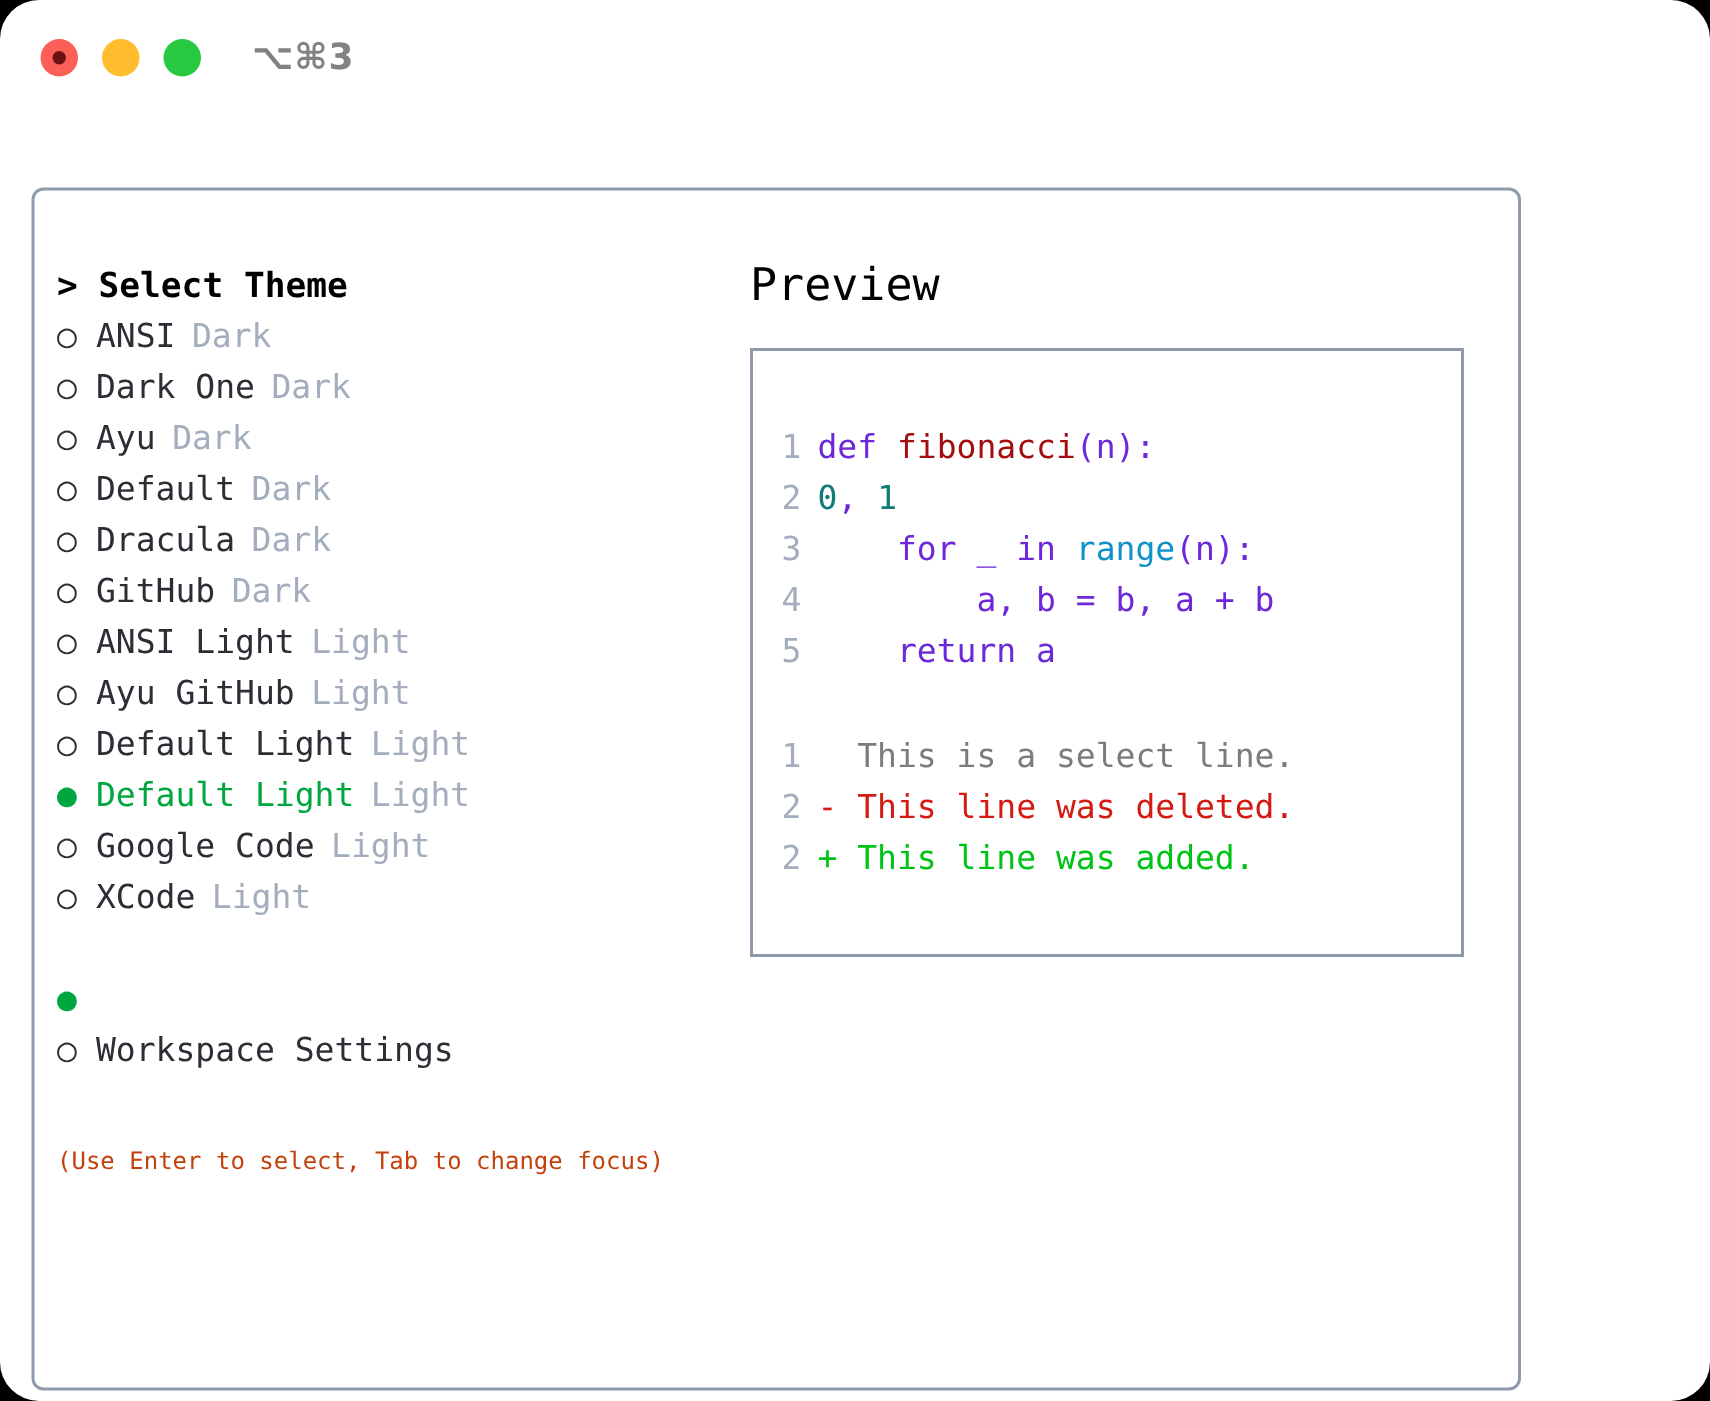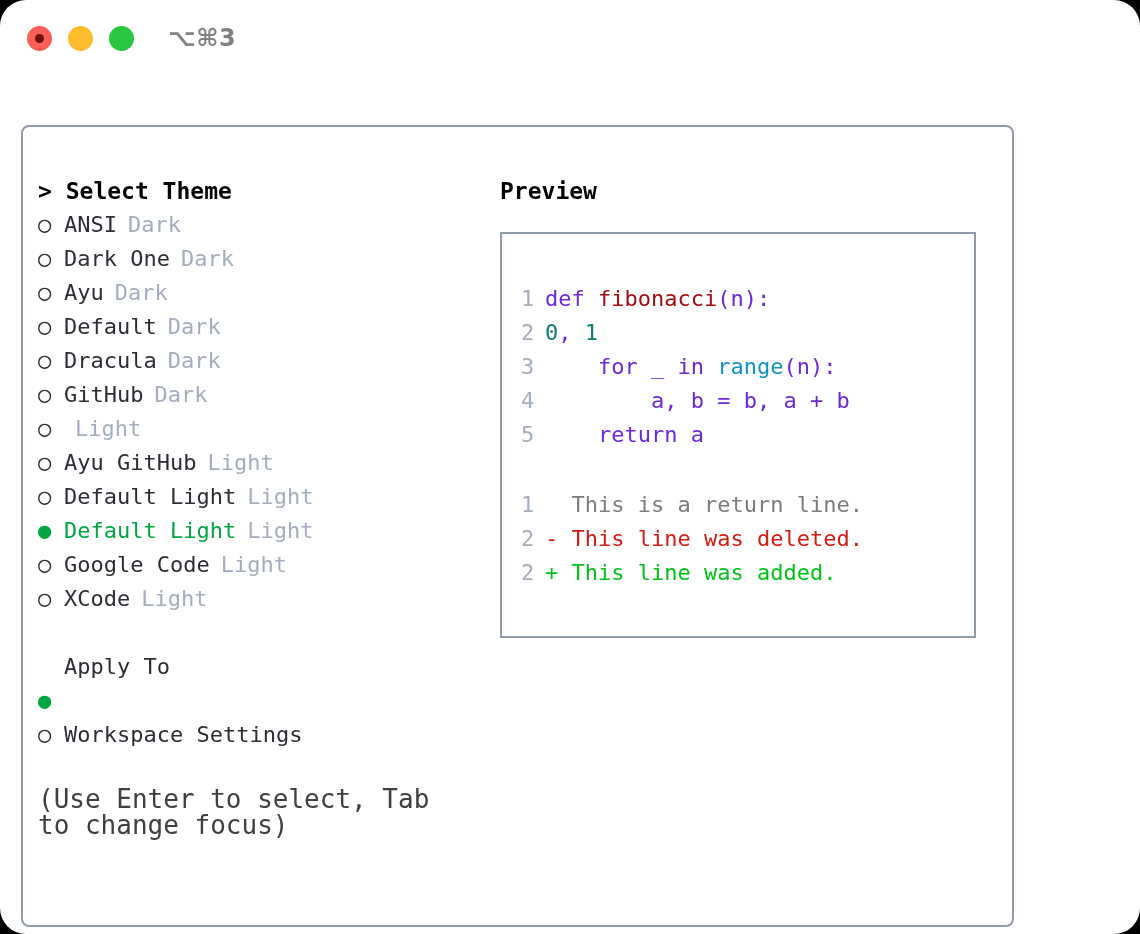--- a/index.html
+++ b/index.html
@@ -135,37 +135,37 @@
   .apply-header {
     font-size: 22px;
     color: #2b2f35;
     line-height: 34px;
     padding-left: 26px;
     white-space: pre;
   }
 
   .hint {
     margin-top: 34px;
-    font-size: 26px;
-    color: #404040;
-    line-height: 26px;
+    font-size: 16px;
+    color: #c2410c;
+    line-height: 44px;
     width: 410px;
     white-space: pre-wrap;
   }
 
   
   .right-col {
     position: absolute;
     left: 477px;
     top: 47px;
     width: 490px;
   }
   .preview-header {
-    font-size: 23px;
-    font-weight: 700;
+    font-size: 30px;
+    font-weight: 400;
     color: #000000;
     line-height: 34px;
     white-space: pre;
   }
 
   .code-box {
     margin-top: 24px;
     width: 476px;
     height: 406px;
     border: 2px solid #8f9bab;
@@ -226,31 +226,30 @@
 
       <div class="left-col">
         <div class="section-header">&gt; Select Theme</div>
         <div class="opt-list" id="theme-list">
             <div class="opt"><span class="marker">○</span><span class="opt-label">ANSI</span><span class="opt-tag">Dark</span></div>
             <div class="opt"><span class="marker">○</span><span class="opt-label">Dark One</span><span class="opt-tag">Dark</span></div>
             <div class="opt"><span class="marker">○</span><span class="opt-label">Ayu</span><span class="opt-tag">Dark</span></div>
             <div class="opt"><span class="marker">○</span><span class="opt-label">Default</span><span class="opt-tag">Dark</span></div>
             <div class="opt"><span class="marker">○</span><span class="opt-label">Dracula</span><span class="opt-tag">Dark</span></div>
             <div class="opt"><span class="marker">○</span><span class="opt-label">GitHub</span><span class="opt-tag">Dark</span></div>
-            <div class="opt"><span class="marker">○</span><span class="opt-tag">Light</span></div>
+            <div class="opt"><span class="marker">○</span><span class="opt-label">ANSI Light</span><span class="opt-tag">Light</span></div>
             <div class="opt"><span class="marker">○</span><span class="opt-label">Ayu GitHub</span><span class="opt-tag">Light</span></div>
             <div class="opt"><span class="marker">○</span><span class="opt-label">Default Light</span><span class="opt-tag">Light</span></div>
             <div class="opt selected"><span class="marker sel">●</span><span class="opt-label">Default Light</span><span class="opt-tag">Light</span></div>
             <div class="opt"><span class="marker">○</span><span class="opt-label">Google Code</span><span class="opt-tag">Light</span></div>
             <div class="opt"><span class="marker">○</span><span class="opt-label">XCode</span><span class="opt-tag">Light</span></div>
           </div>
 
         <div class="spacer-sm"></div>
 
-        <div class="apply-header">Apply To</div>
         <div class="opt-list" id="apply-list">
             <div class="opt selected"><span class="marker sel">●</span></div>
             <div class="opt"><span class="marker">○</span><span class="opt-label">Workspace Settings</span></div>
           </div>
 
         <div class="hint">(Use Enter to select, Tab to change focus)</div>
       </div>
 
       <div class="right-col">
         <div class="preview-header">Preview</div>
@@ -258,21 +257,21 @@
           <div class="code-body">
             <div id="code-lines">
                 <div class="code-line"><span class="lineno">1</span><span class="code-text">def </span><span class="tok-fn">fibonacci</span><span class="code-text">(n):</span></div>
                 <div class="code-line"><span class="lineno">2</span><span class="tok-num">0</span><span class="code-text">, </span><span class="tok-num">1</span></div>
                 <div class="code-line"><span class="lineno">3</span><span class="code-text">    for _ in </span><span class="tok-bi">range</span><span class="code-text">(n):</span></div>
                 <div class="code-line"><span class="lineno">4</span><span class="code-text">        a, b = b, a + b</span></div>
                 <div class="code-line"><span class="lineno">5</span><span class="code-text">    return a</span></div>
               </div>
             <div class="diff-gap"></div>
             <div id="diff-lines">
-                <div class="code-line"><span class="lineno">1</span><span class="diff-ctx">  </span><span class="diff-ctx">This is a return line.</span></div>
+                <div class="code-line"><span class="lineno">1</span><span class="diff-ctx">  </span><span class="diff-ctx">This is a select line.</span></div>
                 <div class="code-line"><span class="lineno">2</span><span class="diff-del">- </span><span class="diff-del">This line was deleted.</span></div>
                 <div class="code-line"><span class="lineno">2</span><span class="diff-add">+ </span><span class="diff-add">This line was added.</span></div>
               </div>
           </div>
         </div>
       </div>
 
     </div>
   </div>
 </div>

